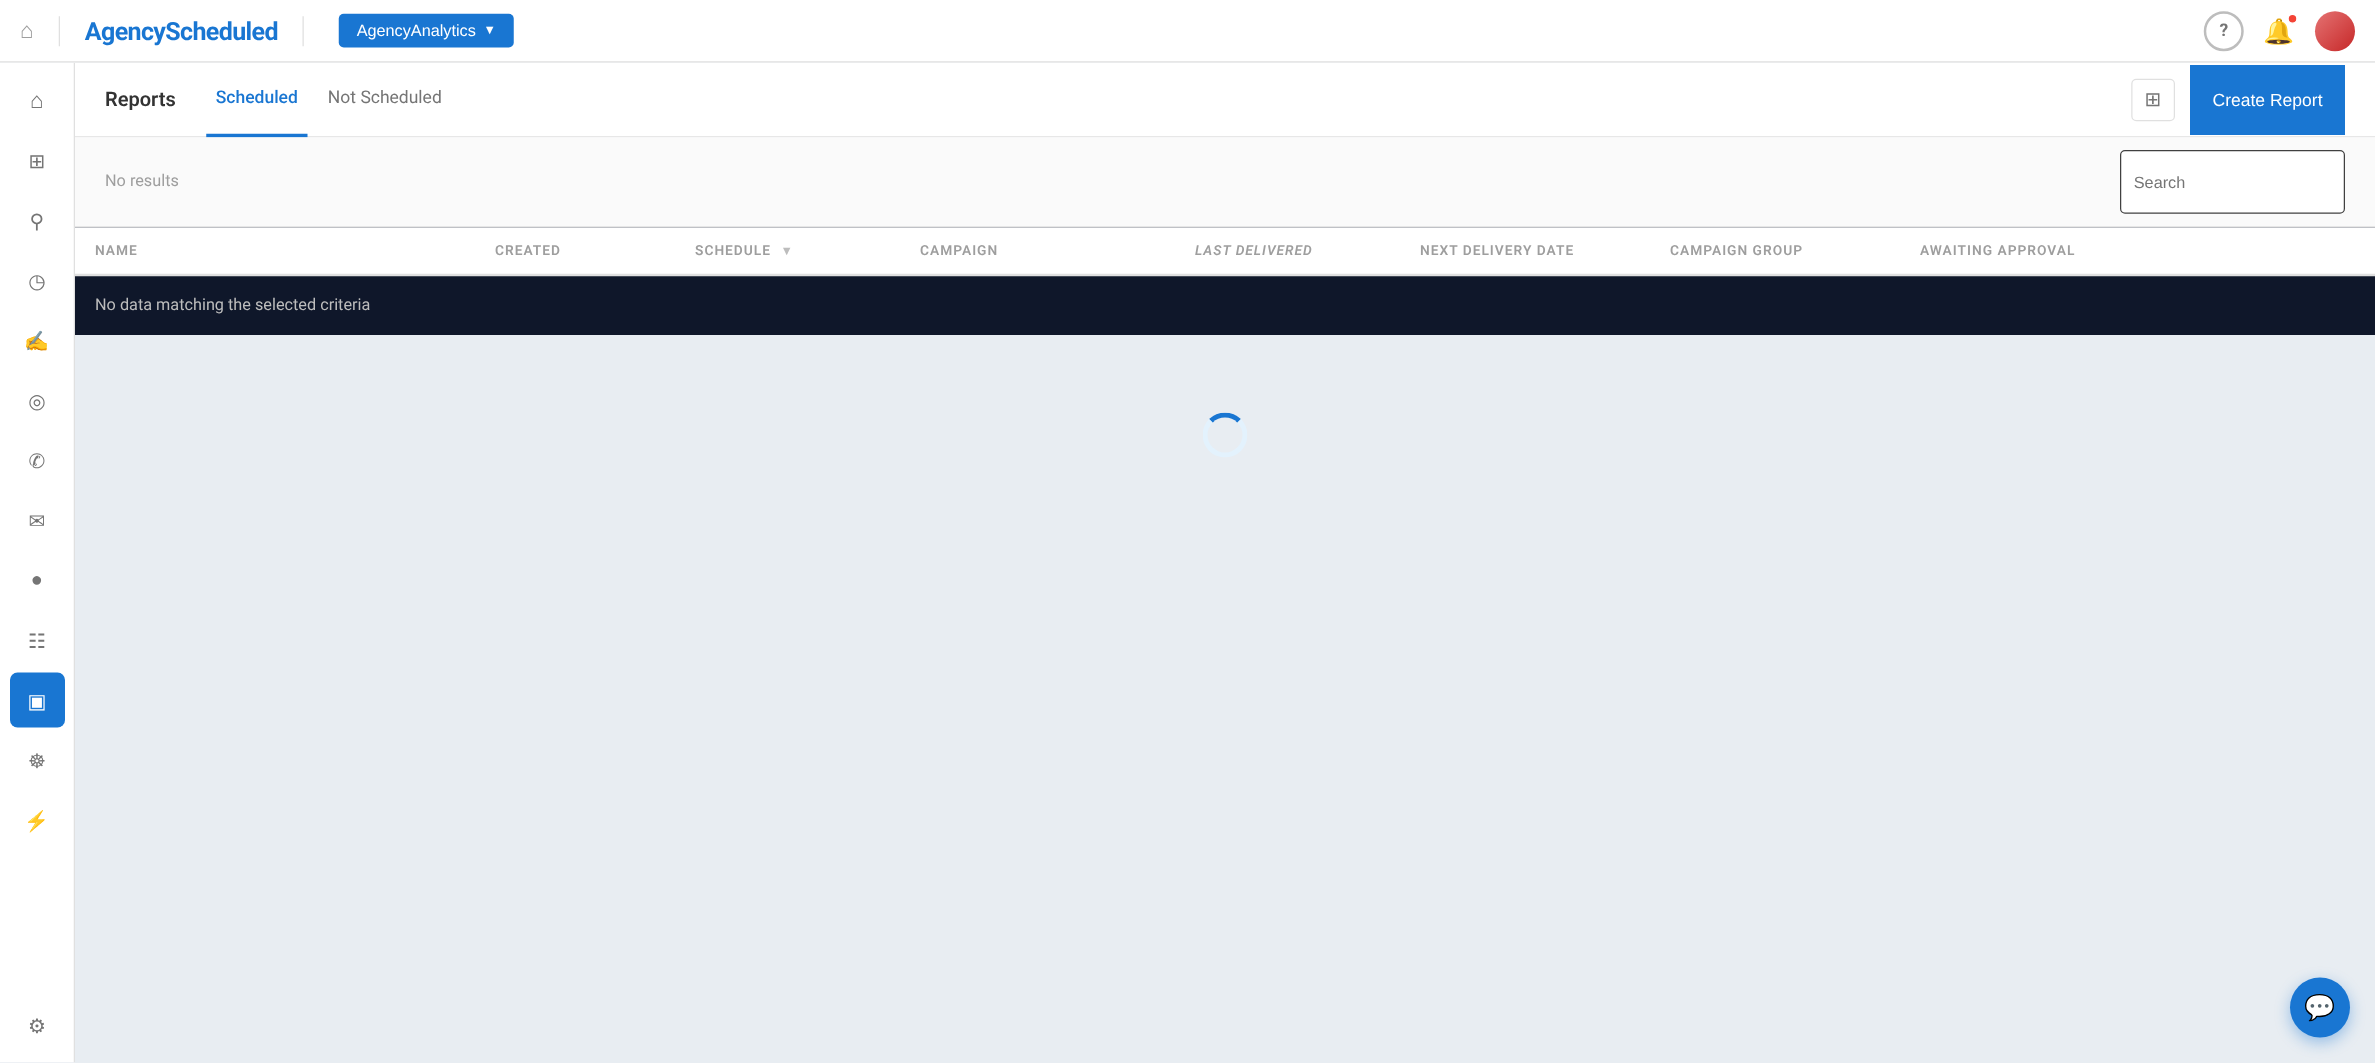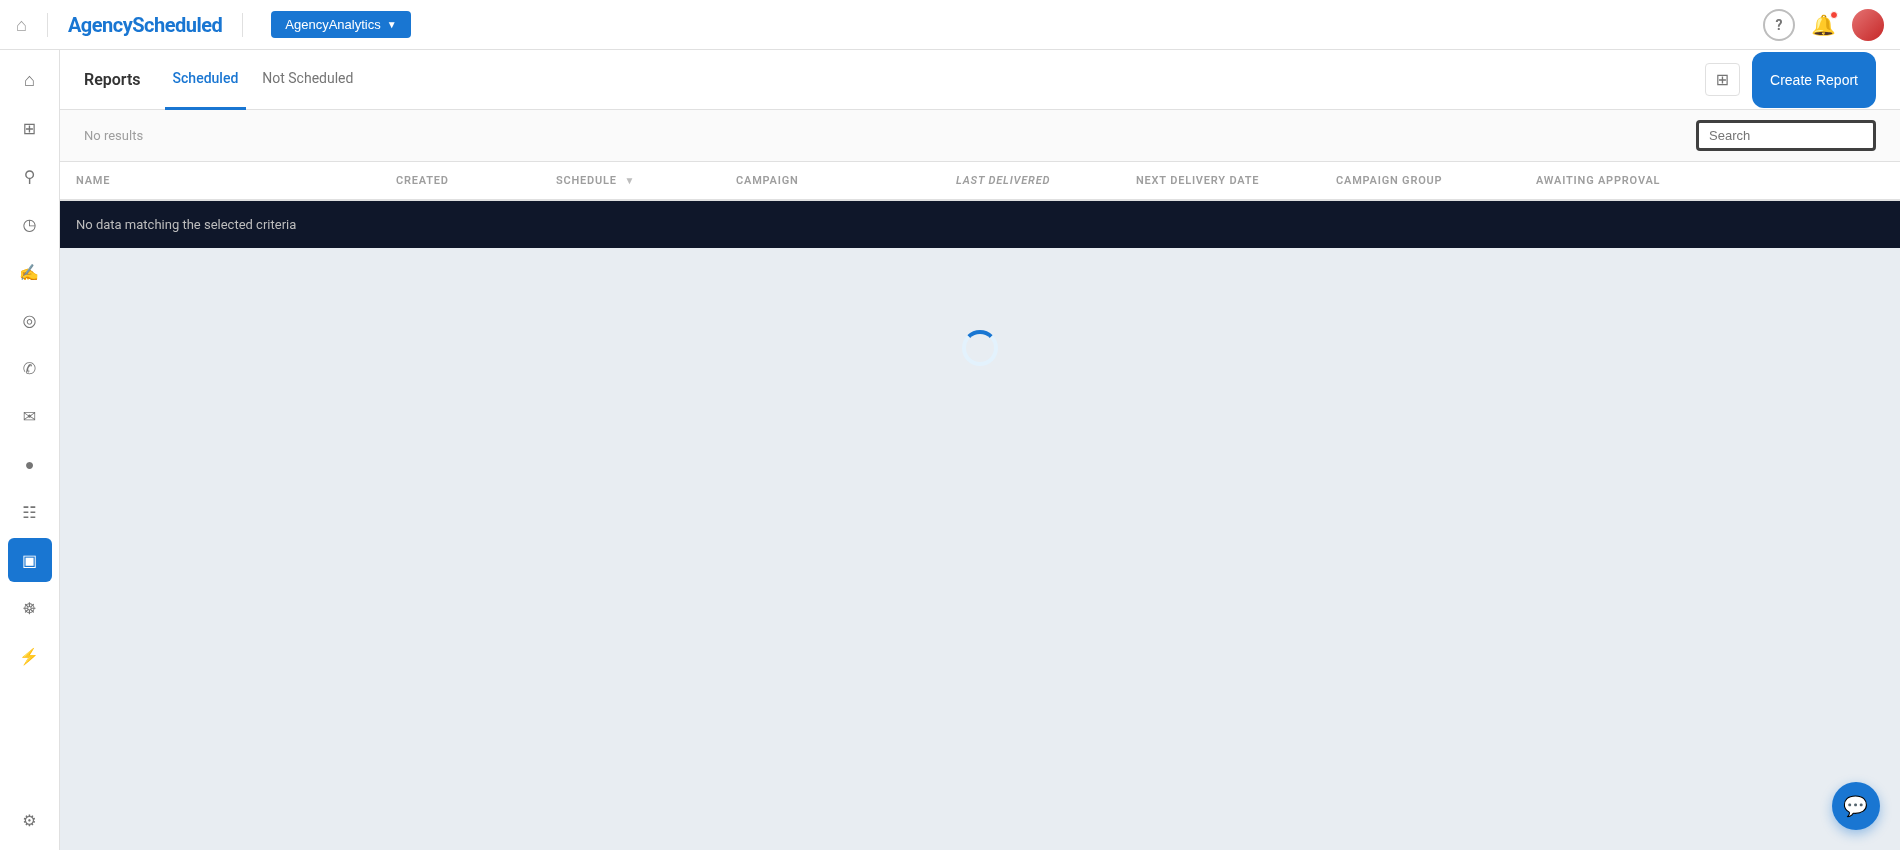--- a/index.html
+++ b/index.html
@@ -204,21 +204,21 @@
       color: #757575;
       font-size: 16px;
       display: flex;
       align-items: center;
       justify-content: center;
     }
     .create-report-btn {
       background: #1976D2;
       color: #fff;
       border: none;
-      border-radius: 12px;
+      border-radius: 0;
       padding: 20px 18px;
       font-size: 14px;
       font-weight: 500;
       cursor: pointer;
     }
 
     
     .table-container {
       background: #fff;
       margin: 0;
@@ -229,23 +229,23 @@
       font-size: 13px;
       color: #9e9e9e;
       background: #fafafa;
       border-bottom: 1px solid #e0e0e0;
       display: flex;
       align-items: center;
       justify-content: space-between;
       gap: 40px;
     }
     .search-input {
-      border: 3px solid #404040;
+      border: 1px solid #404040;
       border-radius: 4px;
-      padding: 5px 10px;
+      padding: 17px 10px;
       font-size: 13px;
       color: #333;
       width: 180px;
       outline: none;
     }
     .table {
       width: 100%;
       border-collapse: collapse;
       background: #0f172a;
     }

